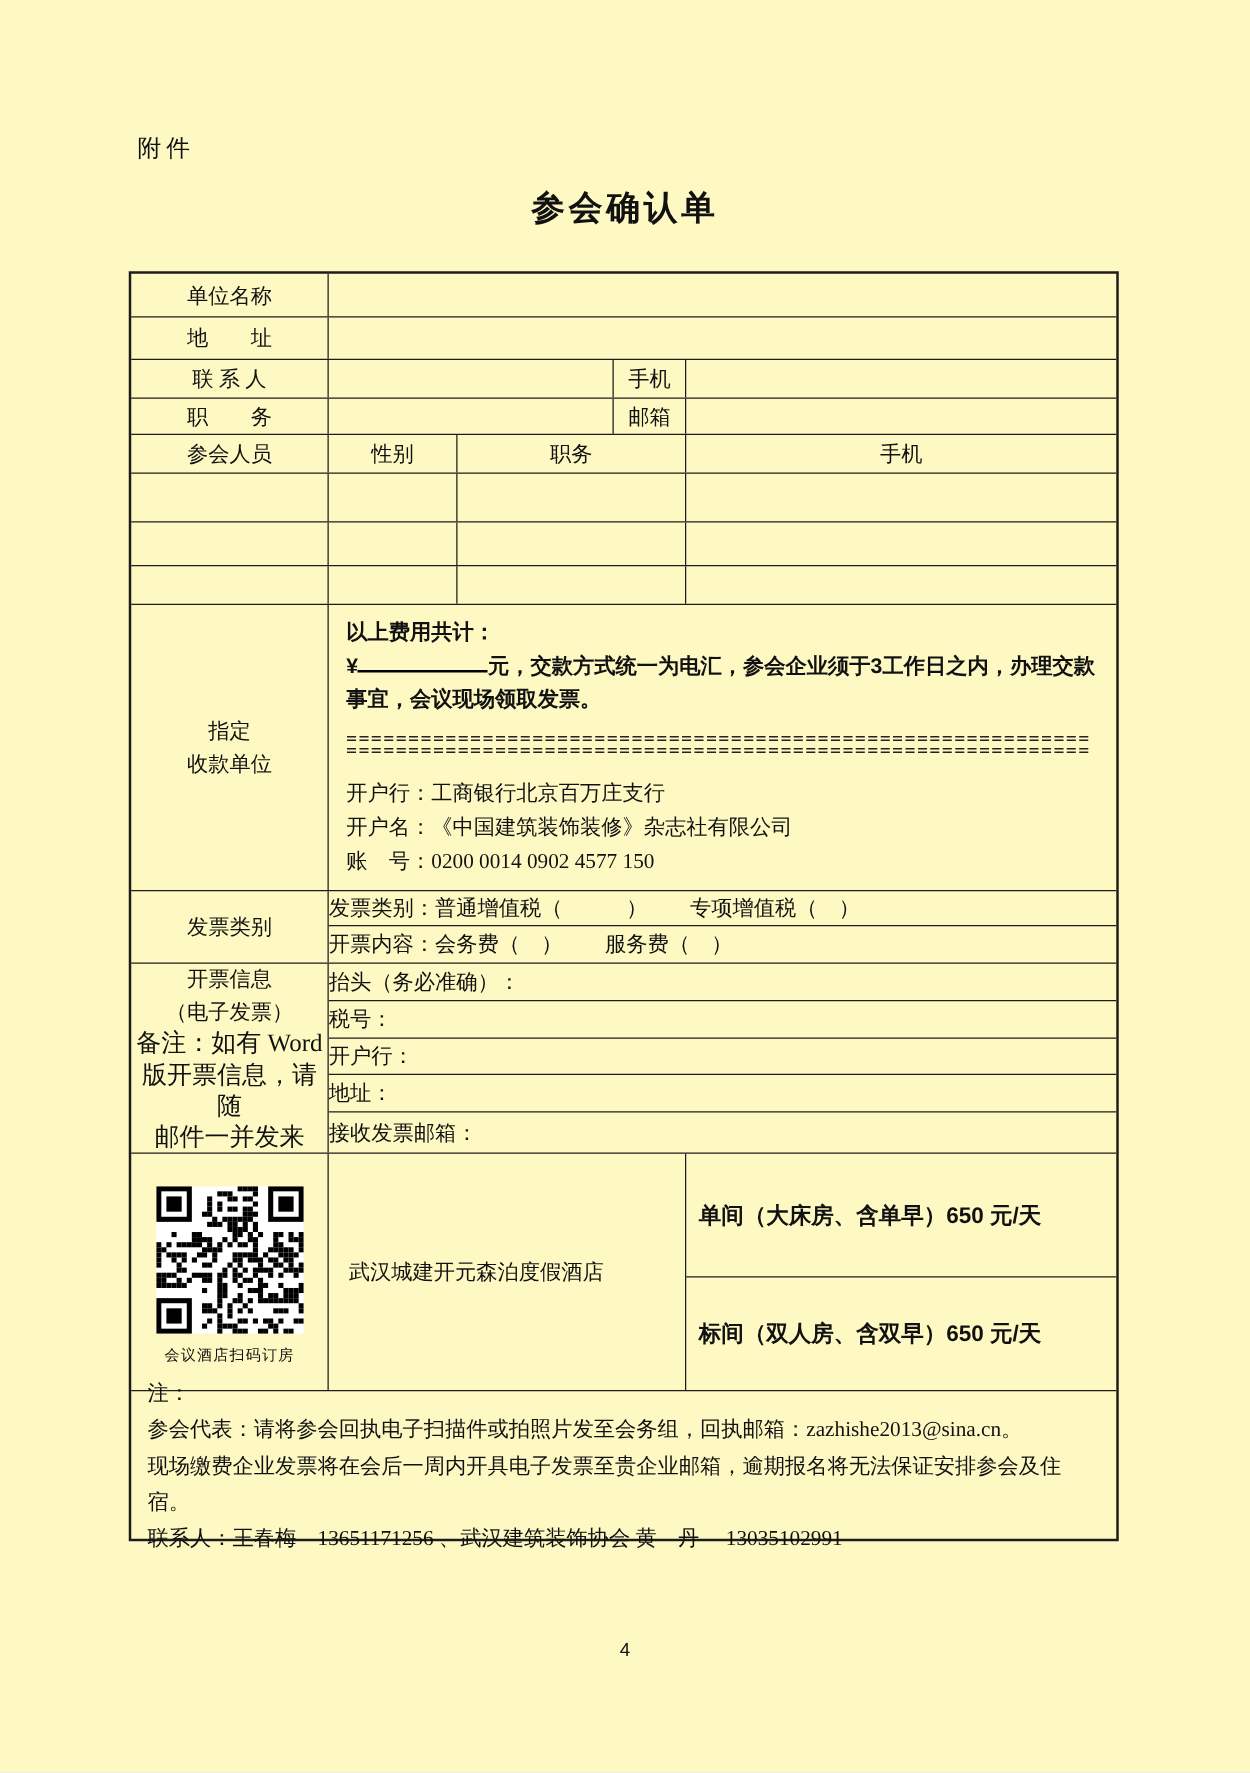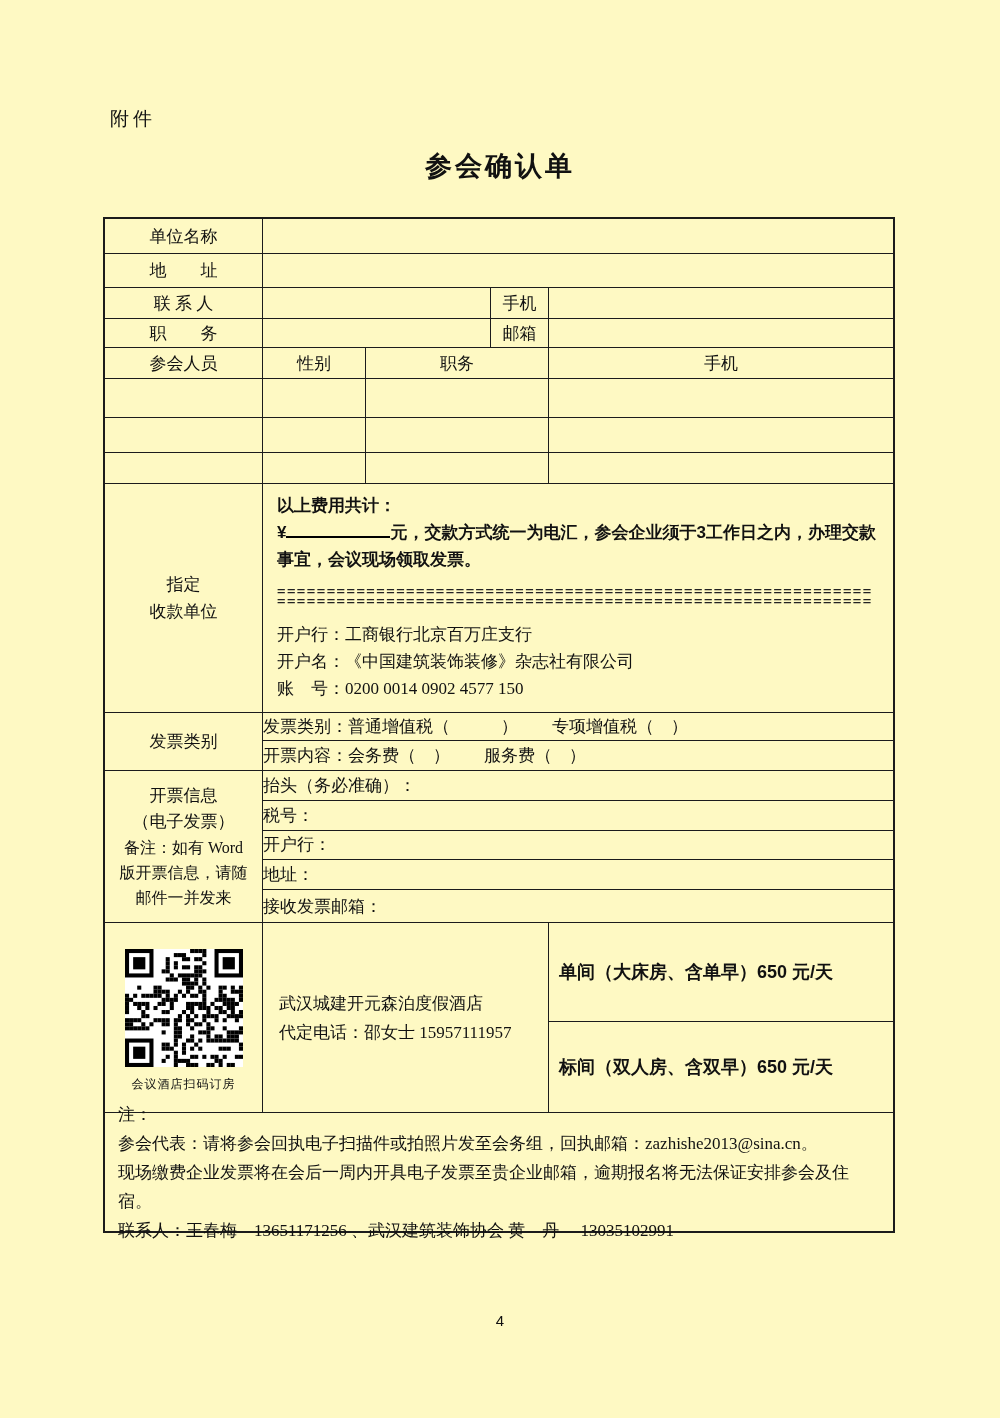--- a/index.html
+++ b/index.html
@@ -57,21 +57,21 @@
   .equals{
     margin:13px 0 15px 0;
     font-family:"DejaVu Sans Mono",monospace;
     font-size:14px;line-height:10px;letter-spacing:1.5px;
     white-space:nowrap;overflow:hidden;color:#222;
   }
   .bankline{margin:0;line-height:27px;}
   .info-label{
     flex-direction:column;justify-content:center;text-align:center;line-height:26px;
   }
-  .info-label .note-line{font-size:16px;line-height:25px;}
+  .info-label .note-line{font-size:20px;line-height:25px;}
   .hotel-qr-cell{flex-direction:column;justify-content:flex-start;align-items:center;}
   .qr-box{margin-top:26px;width:118px;height:118px;}
   .qr-caption{font-size:12px;margin-top:9px;letter-spacing:1px;}
   .hotel-info{flex-direction:column;justify-content:center;align-items:flex-start;padding-left:16px;line-height:29px;}
   .rate{
     font-family:"Liberation Sans","DejaVu Sans",sans-serif;
     font-weight:700;font-size:18px;padding-left:10px;
   }
   .notes{flex-direction:column;align-items:flex-start;justify-content:center;padding:6px 13px;line-height:29px;font-size:17px;}
   .notes p{margin:0;}
@@ -463,21 +463,20 @@
             <rect x="20" y="28" width="1" height="1" fill="#000"></rect>
             <rect x="21" y="28" width="1" height="1" fill="#000"></rect>
             <rect x="23" y="28" width="1" height="1" fill="#000"></rect>
             <rect x="25" y="28" width="1" height="1" fill="#000"></rect>
             <rect x="26" y="28" width="1" height="1" fill="#000"></rect>
           </svg>
         <div class="qr-caption">会议酒店扫码订房</div>
       </div>
       <div class="c hotel-info w-hotel-mid">
         <div>武汉城建开元森泊度假酒店</div>
-        <div>代定电话：邵女士 15957111957</div>
       </div>
       <div class="stack">
         <div class="subrow rate" style="height:100px;">单间（大床房、含单早）650 元/天</div>
         <div class="subrow rate" style="height:90px;">标间（双人房、含双早）650 元/天</div>
       </div>
     </div>
 
     <div class="row last" style="height:118px;">
       <div class="c notes grow">
         <p>注：</p>

